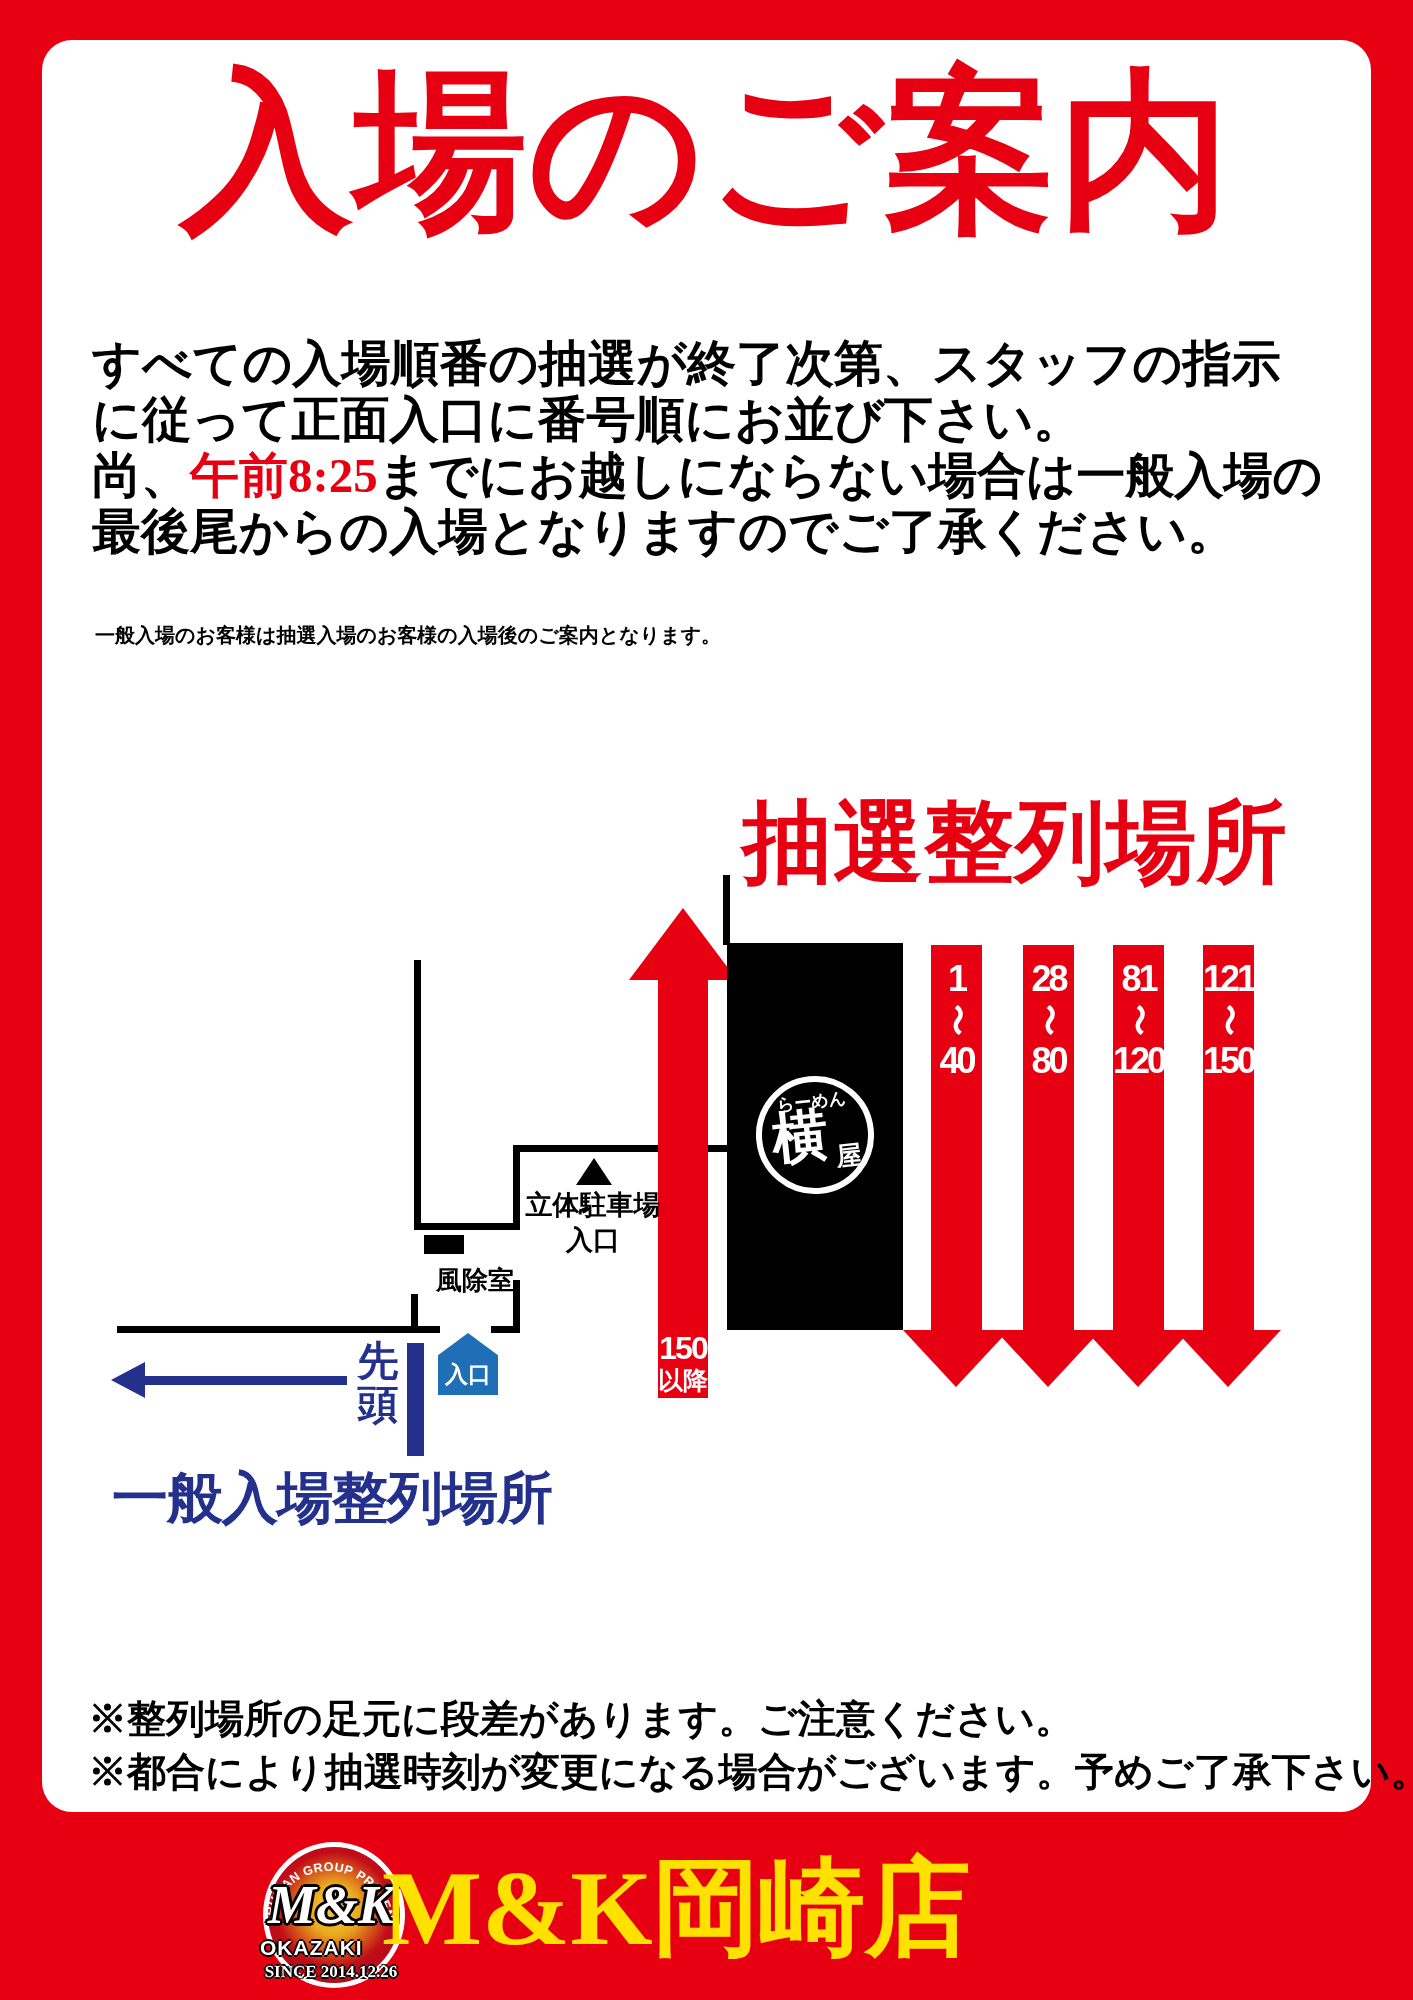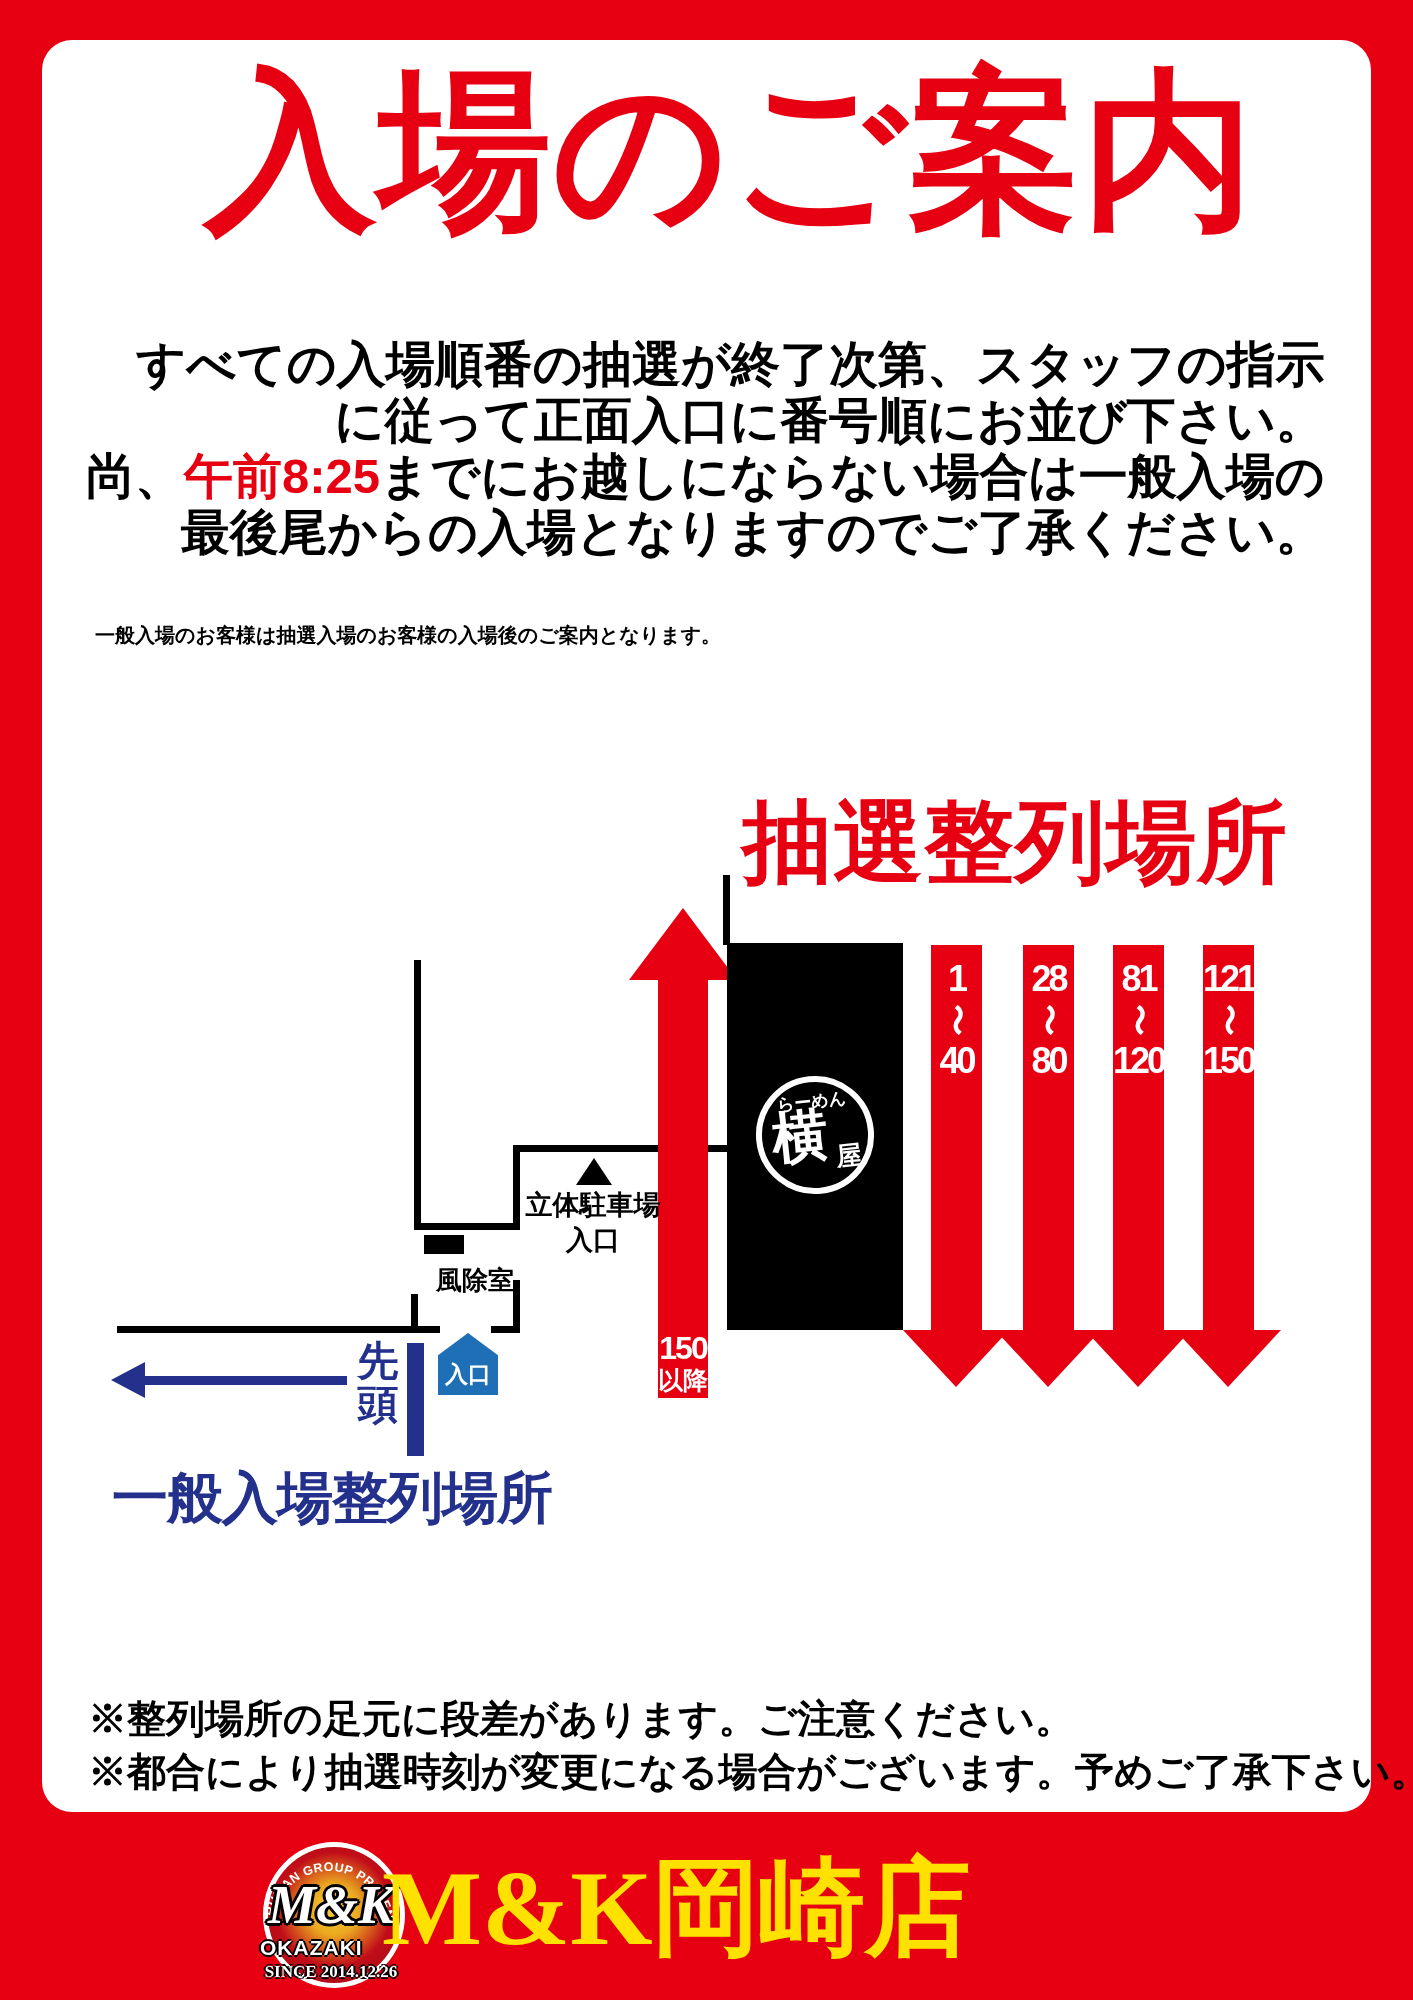--- a/index.html
+++ b/index.html
@@ -8,27 +8,27 @@
     font-family:"Liberation Sans","DejaVu Sans",sans-serif; overflow:hidden;
   }
   .card {
     position:absolute; left:42px; top:40px; width:1329px; height:1772px;
     background:#ffffff; border-radius:30px;
   }
 
   .title {
     position:absolute; left:42px; top:64px; width:1329px; text-align:center;
     font-size:172px; line-height:172px; font-weight:900; color:#e60012;
-    letter-spacing:2px; white-space:nowrap;padding-left:24px;
+    letter-spacing:2px; white-space:nowrap;
   }
 
   .intro {
-    position:absolute; left:86px; top:336px; color:#000;
-    font-family:Liberation Sans, sans-serif; font-weight:900;
-    font-size:49px; line-height:56px; white-space:nowrap;text-align:right;
+    position:absolute; left:92px; top:336px; color:#000;
+    font-family:Liberation Serif, serif; font-weight:900;
+    font-size:49px; line-height:56px; white-space:nowrap;
   }
   .time-red { color:#e60012; }
 
   .intro-note {
     position:absolute; left:95px; top:622px; color:#000;
     font-family:"Liberation Serif","DejaVu Serif",serif; font-weight:700;
     font-size:20px; white-space:nowrap;
   }
 
   .lottery-heading {

